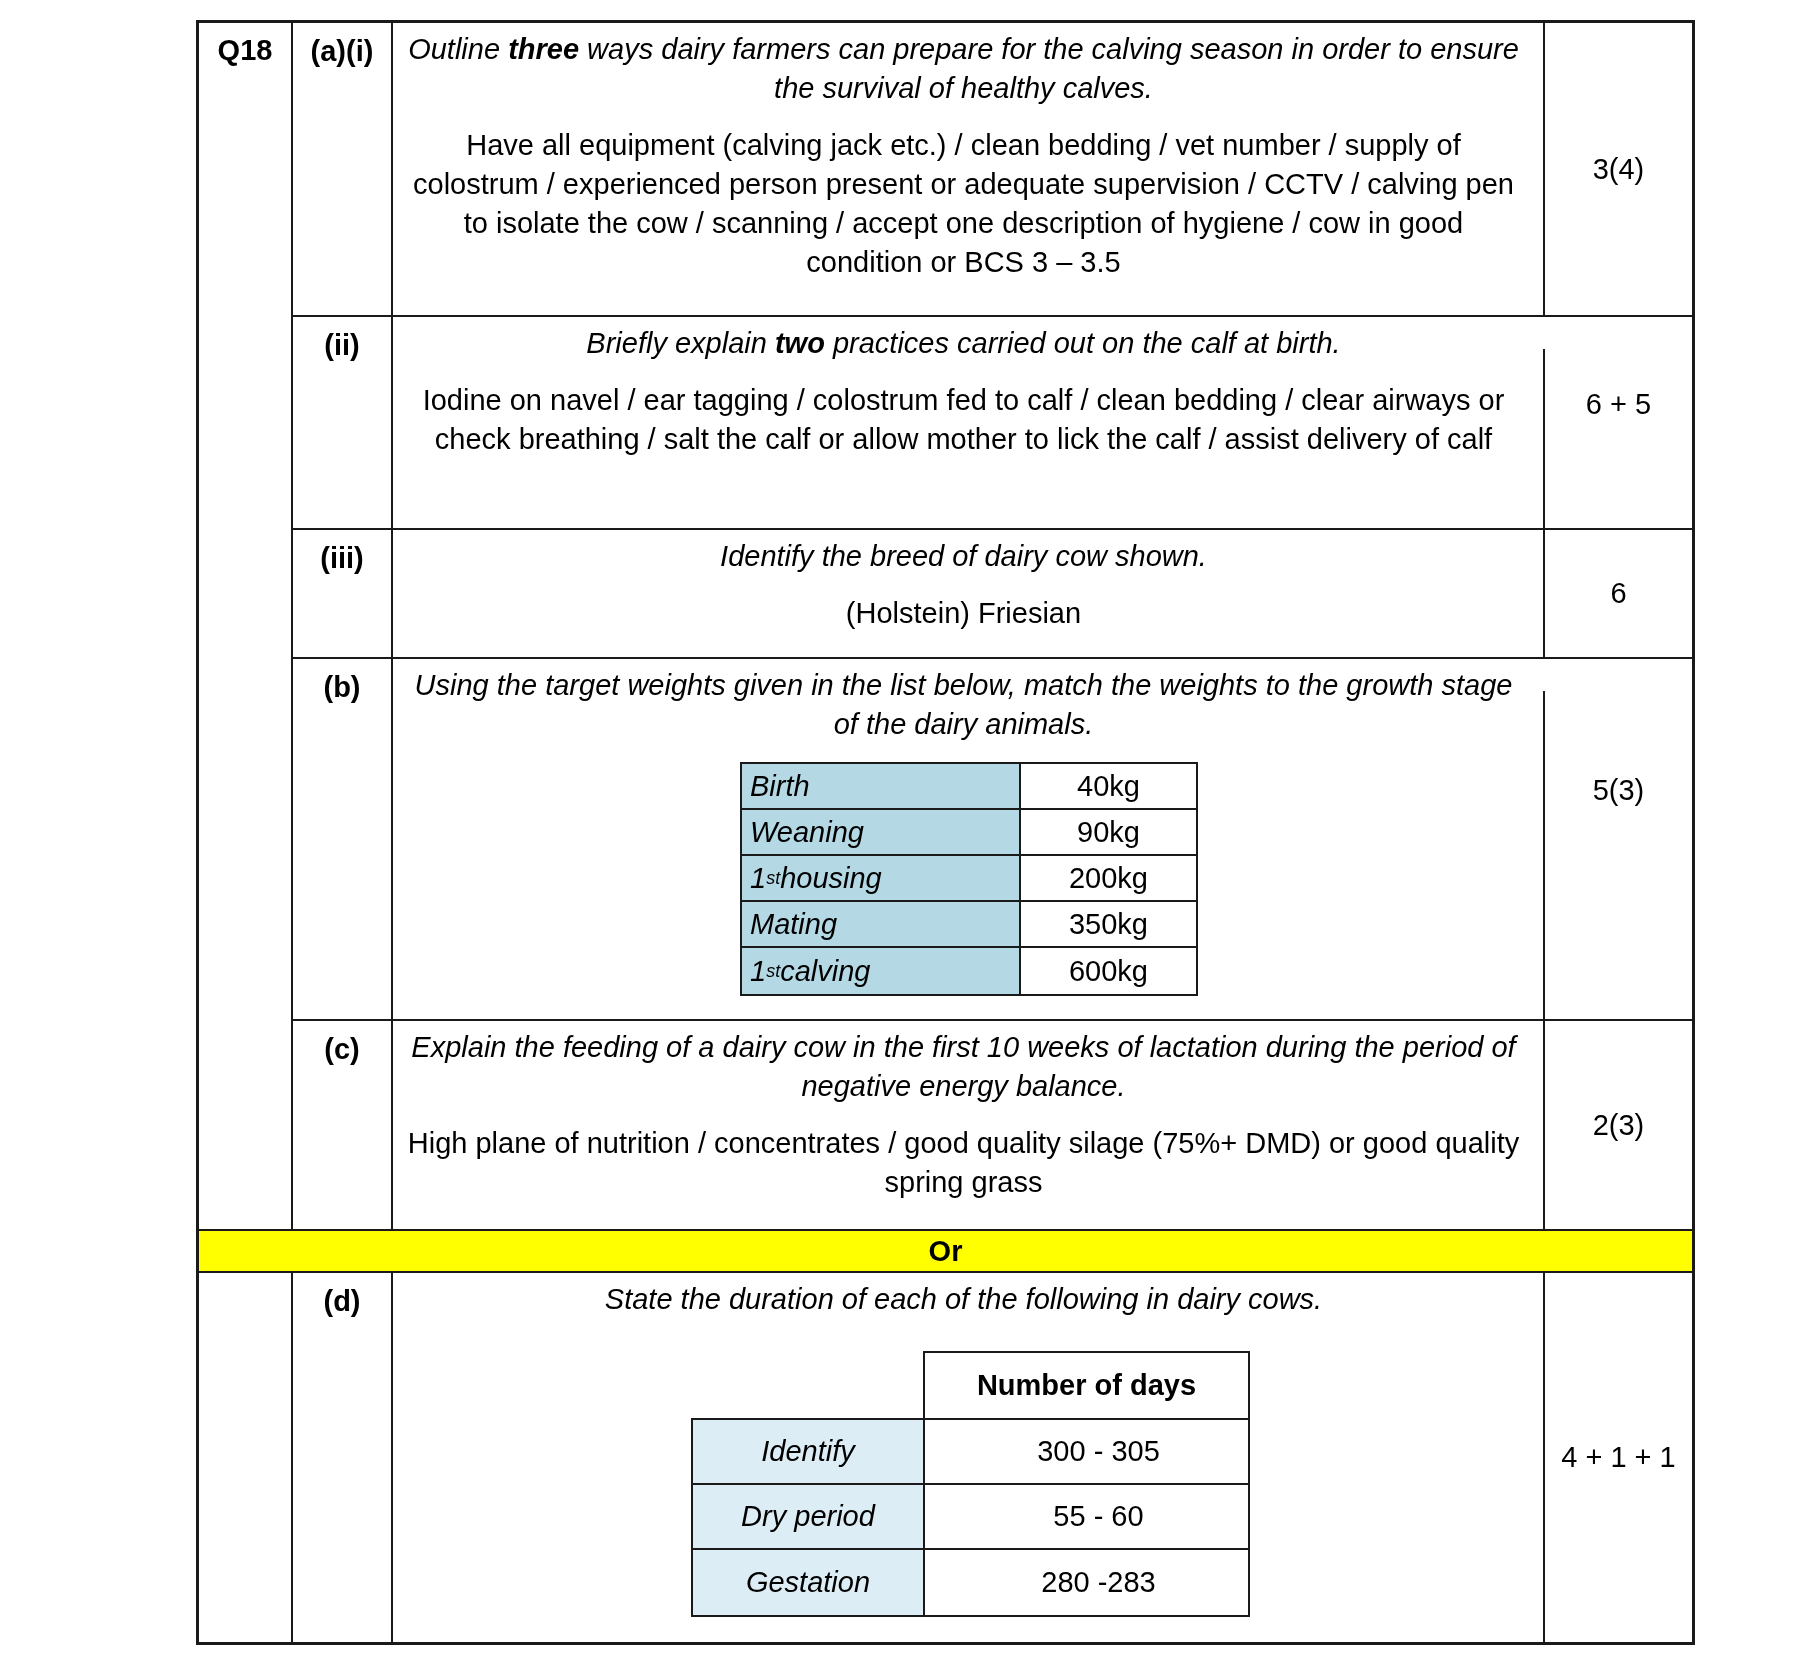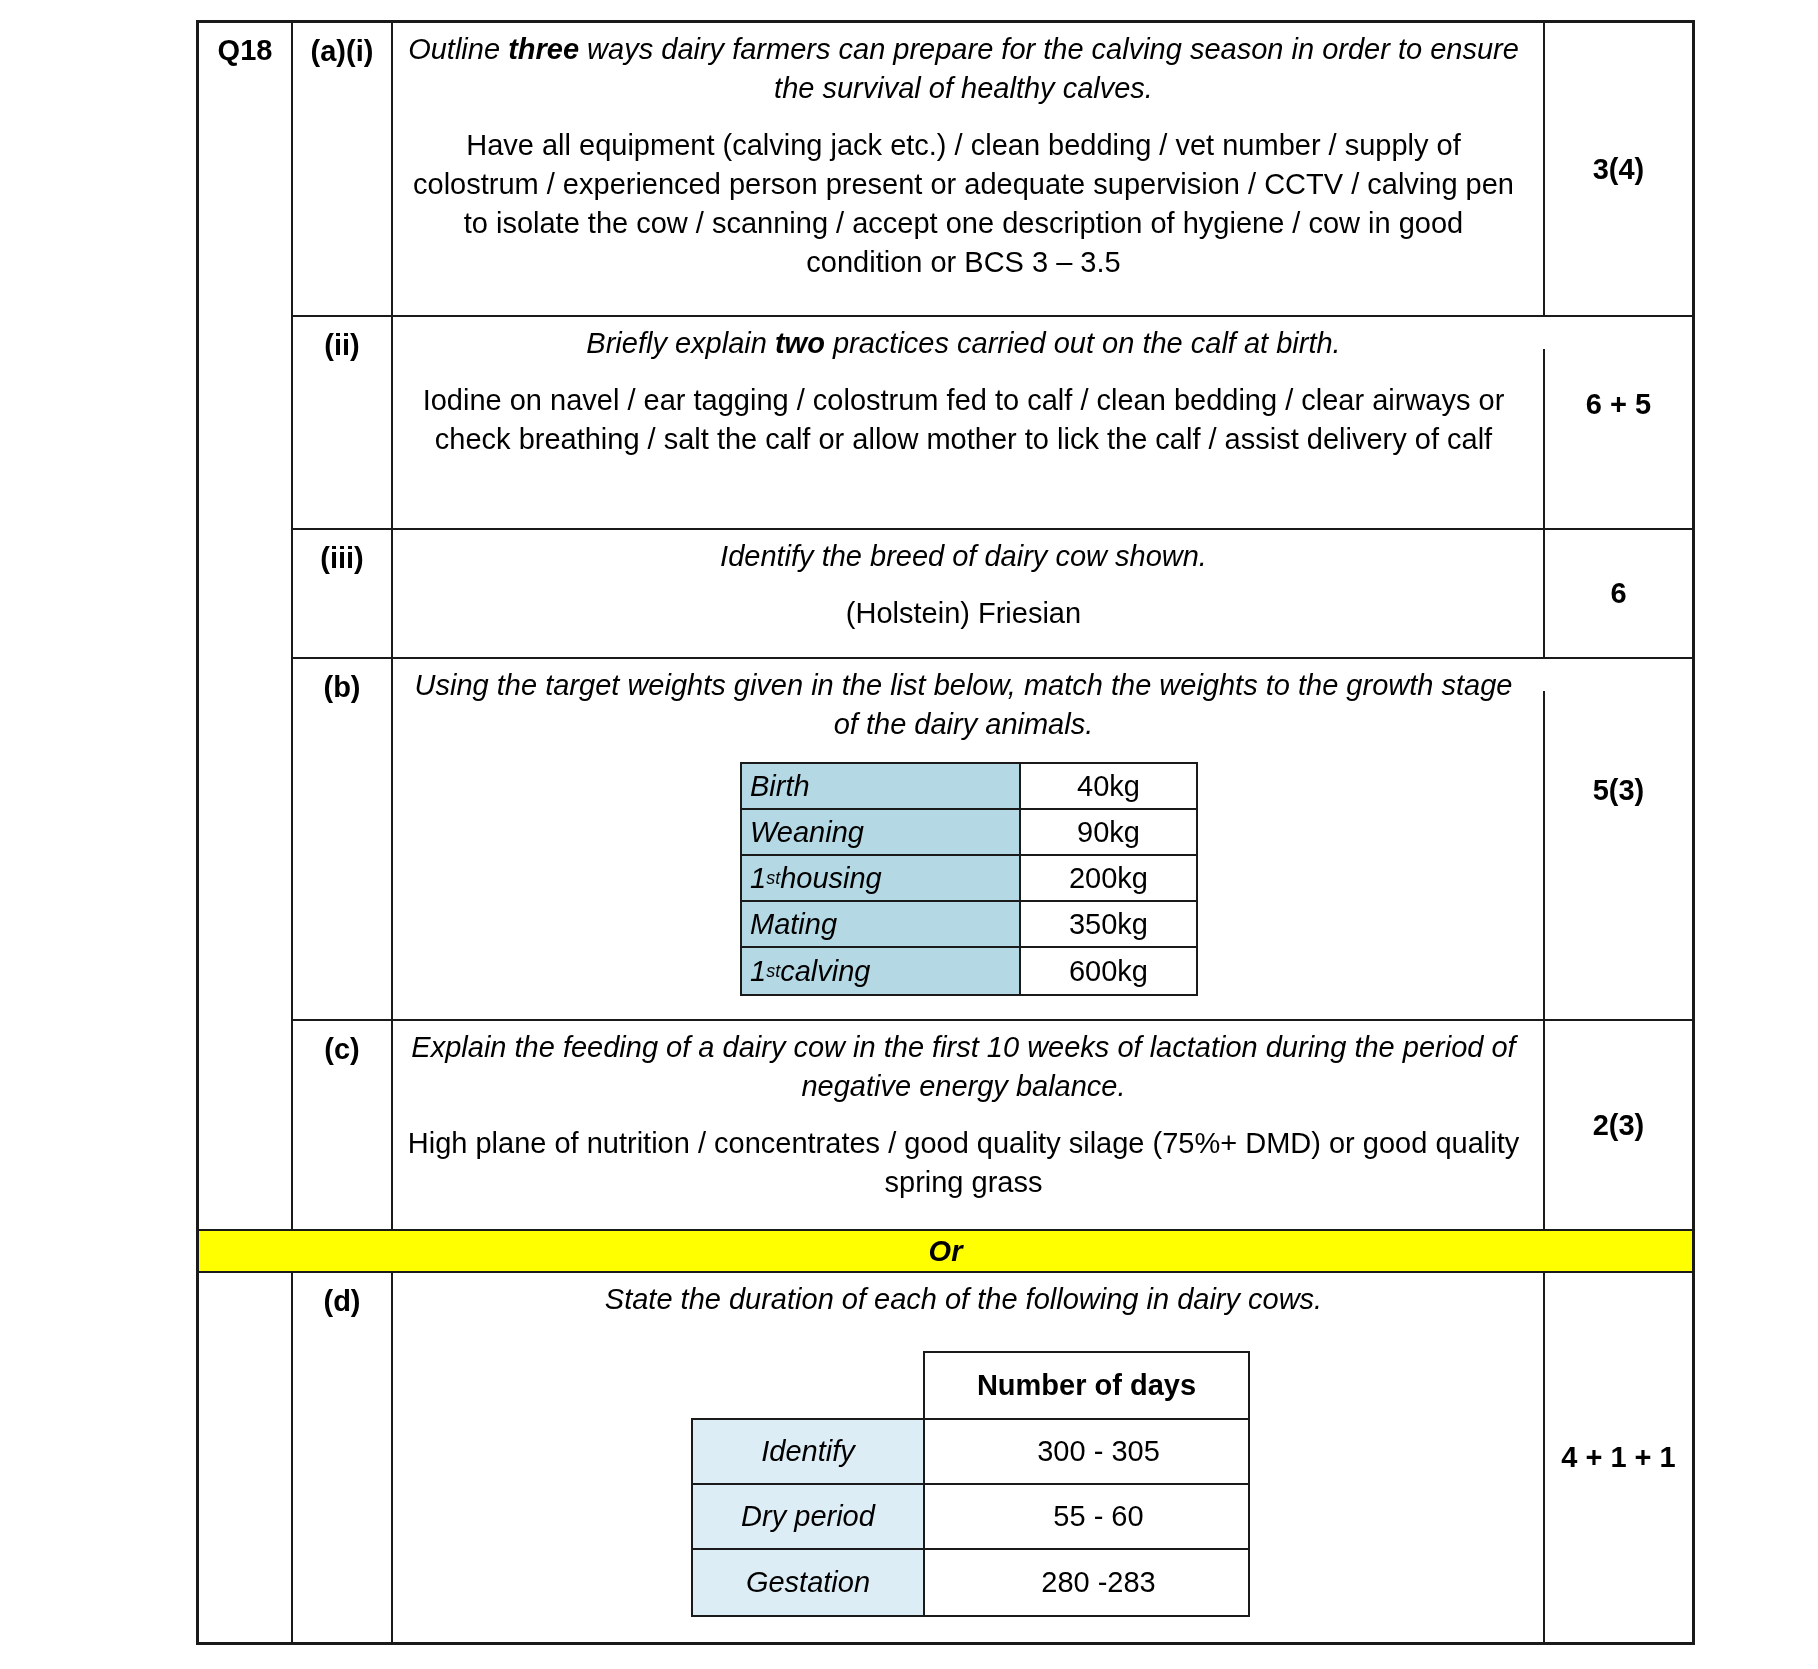--- a/index.html
+++ b/index.html
@@ -22,29 +22,29 @@
     grid-template-columns:92px 100px 1152px 1fr;
     grid-template-rows:294px 213px 129px 362px 208px 44px 1fr;
   }
   .cell{position:relative;}
   .bl{border-left:2px solid var(--border);text-align:center;}
   .bb{border-bottom:2px solid var(--border);}
   .qnum-cell{grid-column:1;grid-row:1/6;text-align:center;padding-top:8px;font-weight:bold;}
   .qnum-empty{grid-column:1;grid-row:7;}
   .part-cell{text-align:center;padding-top:9px;font-weight:bold;}
   .content-cell{padding:7px 22px 0 13px;}
-  .marks-cell{display:flex;align-items:center;justify-content:center;font-weight:bold;}
+  .marks-cell{display:flex;align-items:center;justify-content:center;font-weight:normal;}
   .marks-top{align-items:flex-start;margin-top:32px;}
   .prompt{font-style:italic;}
   .prompt b{font-weight:bold;}
   .answer{margin-top:18px;}
   .or-row{
     grid-column:1/5;grid-row:6;background:var(--highlight);
     border-top:2px solid var(--border);border-bottom:2px solid var(--border);
-    display:flex;align-items:center;justify-content:center;font-weight:bold;font-style:italic;
+    display:flex;align-items:center;justify-content:center;font-weight:bold;
   }
   
   .wtable{
     margin:18px 0 0 334px;width:458px;border:2px solid var(--border);
     display:grid;grid-template-columns:279px 1fr;grid-auto-rows:46px;
   }
   .wlab{
     background:var(--weights-label-bg);font-style:italic;
     border-right:2px solid var(--border);border-bottom:2px solid var(--border);
     display:flex;align-items:center;padding-left:8px;

